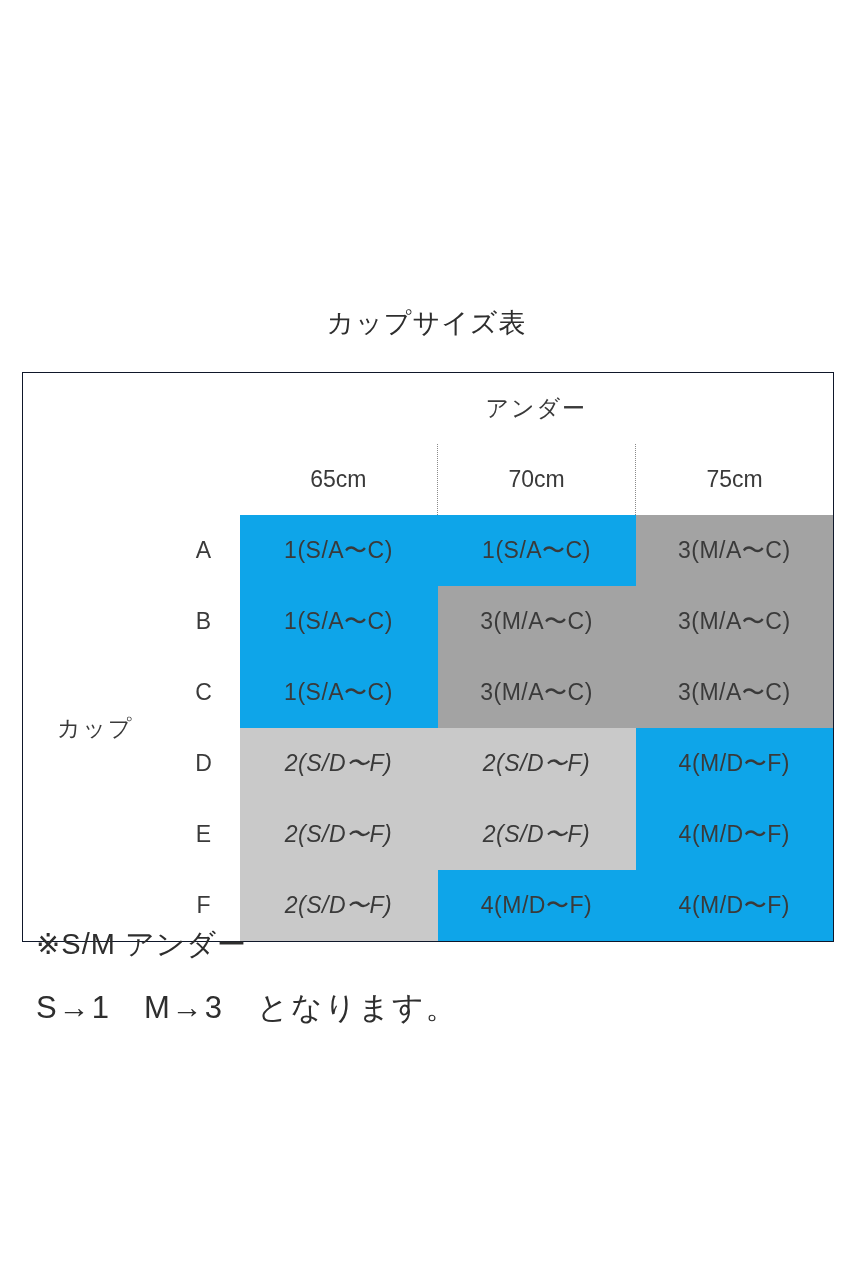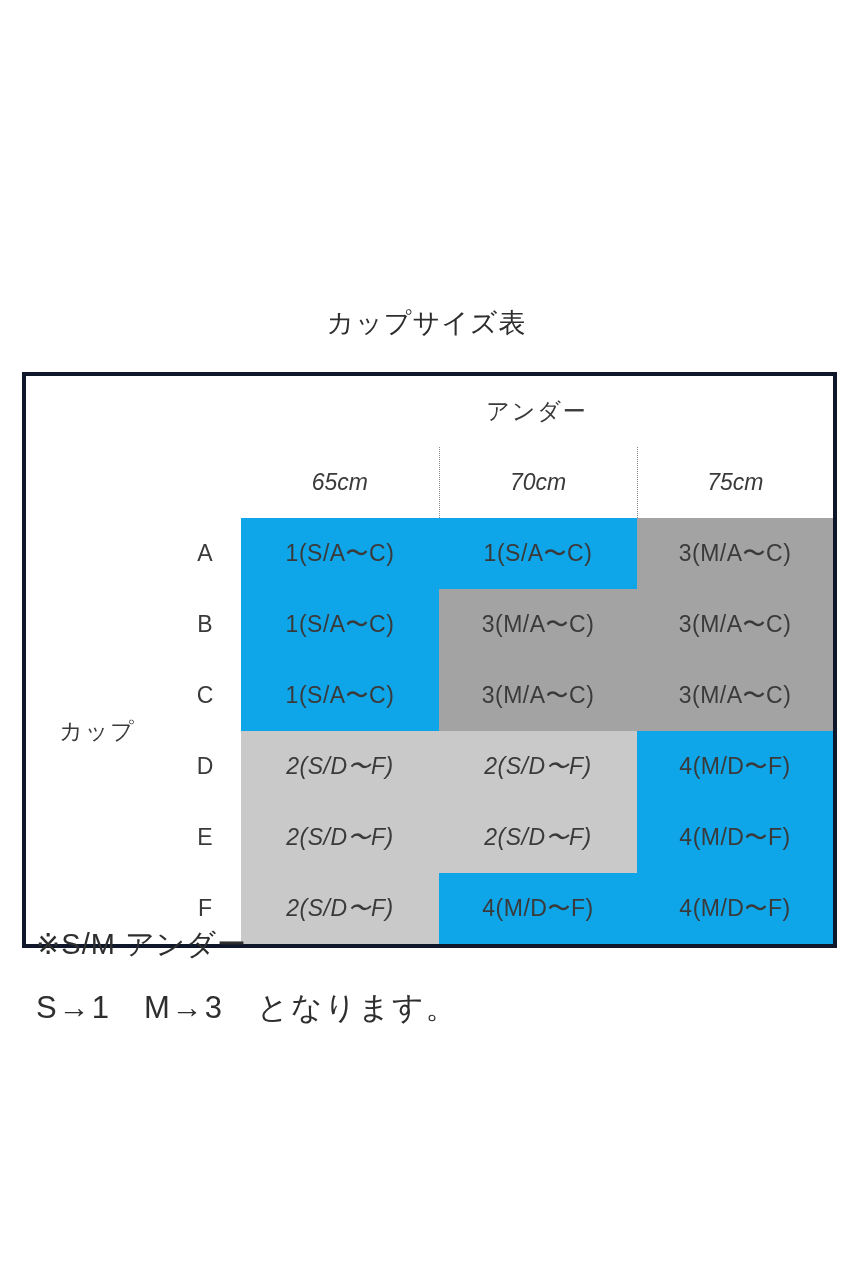--- a/index.html
+++ b/index.html
@@ -39,21 +39,21 @@
     position: absolute;
     left: 22px;
     top: 372px;
     width: 812px;
   }
 
   table.size-table {
     width: 812px;
     border-collapse: collapse;
     table-layout: fixed;
-    border: 4px solid #0f172a;
+    border: 1px solid #0f172a;
   }
 
   table.size-table td,
   table.size-table th {
     font-weight: normal;
     font-size: 23px;
     color: #3a3a3a;
     text-align: center;
     vertical-align: middle;
     padding: 0;
@@ -76,21 +76,20 @@
   }
   .hdr-blank-top {
     border-bottom: 1px solid #3a3a3a;
     height: 58px;
   }
   .hdr-cm {
     border-bottom: 1px solid #3a3a3a;
     border-left: 1px solid #3a3a3a;
     height: 48px;
     font-size: 22px;
-    font-style: italic;
   }
   .hdr-cm.dotted-left {
     border-left: 1px dotted #8a8a8a;
   }
 
   
   .cup-label {
     border-right: 1px dotted #8a8a8a;
     font-size: 25px;
     letter-spacing: 2px;

